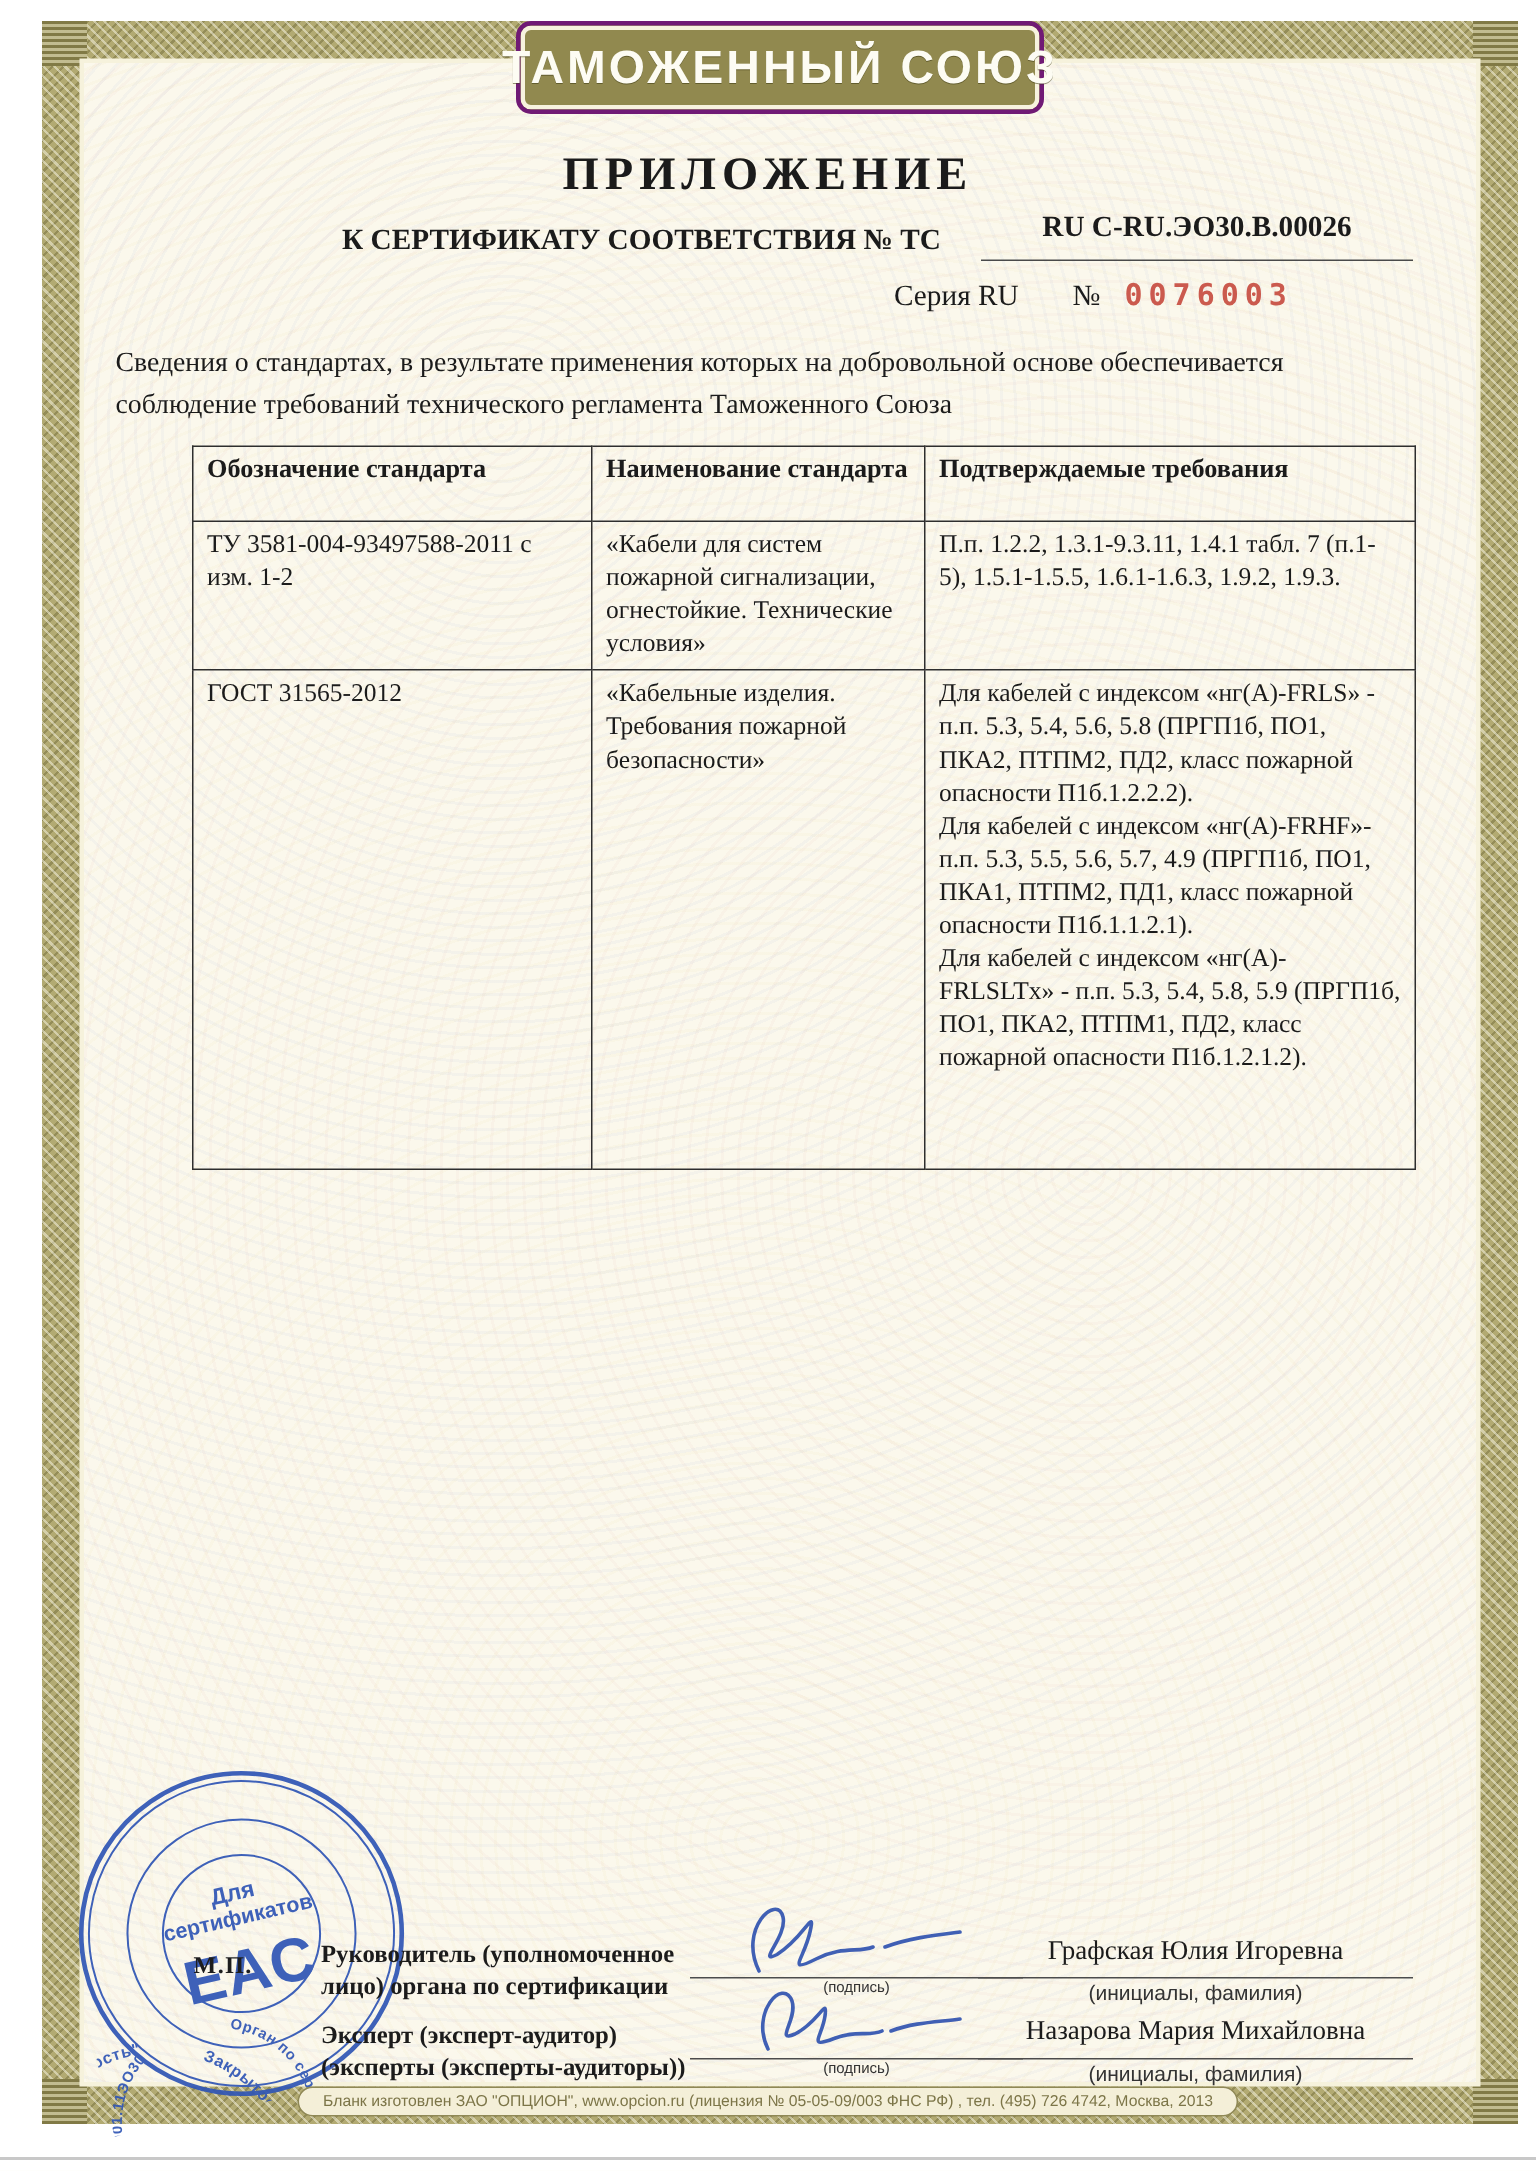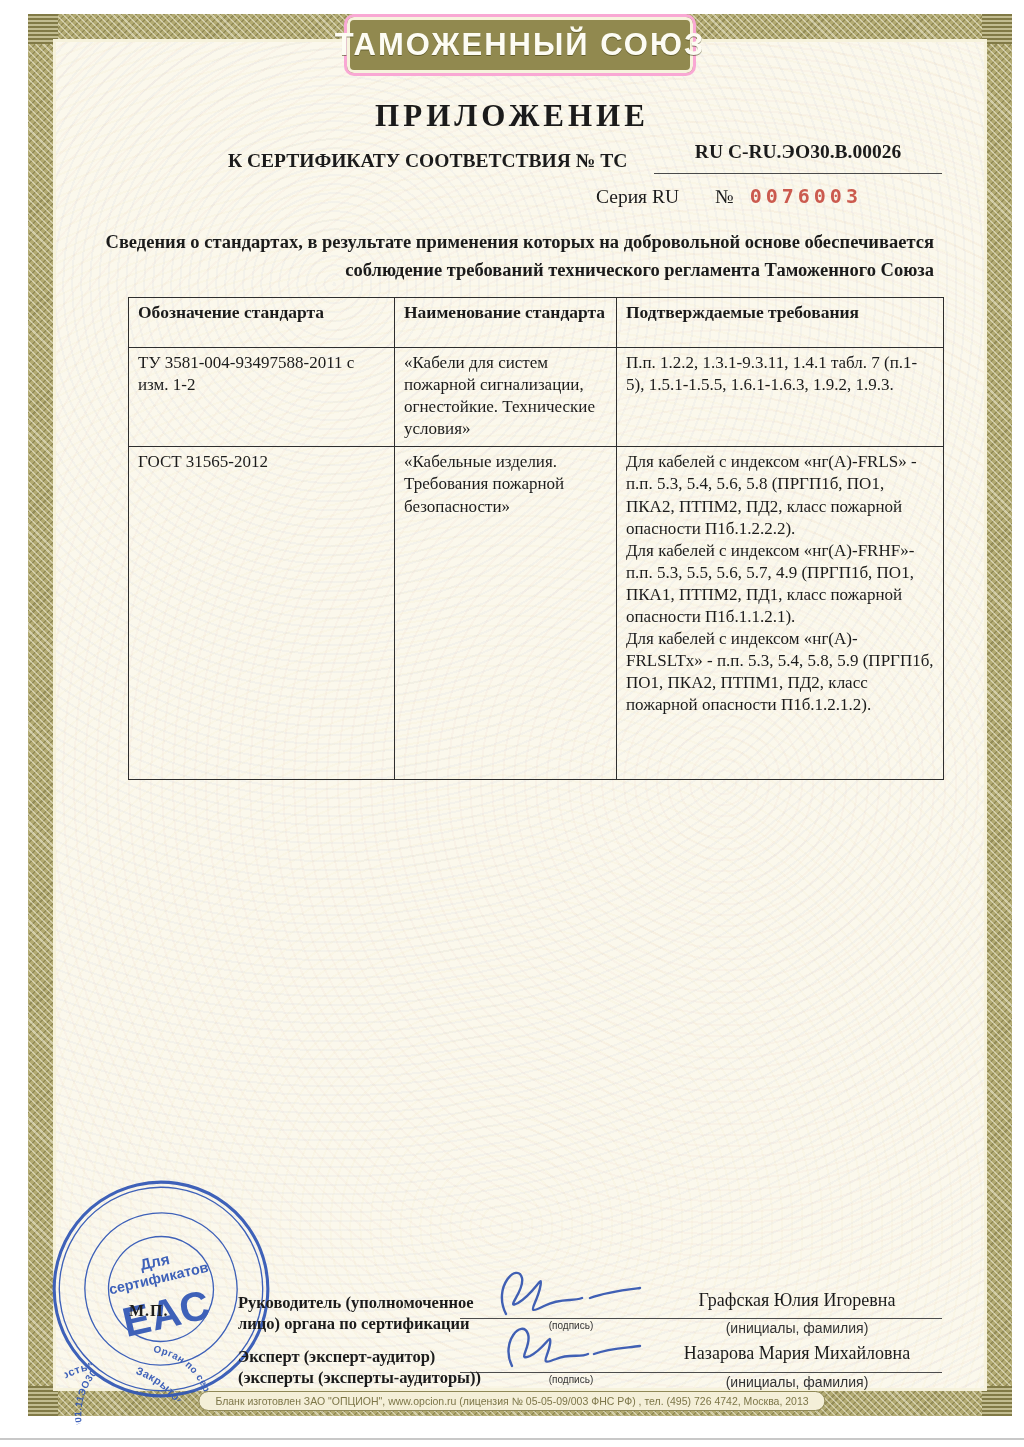--- a/index.html
+++ b/index.html
@@ -20,55 +20,55 @@
     background:
       repeating-radial-gradient(circle at 30% 18%, rgba(110,135,205,.05) 0 2px, rgba(110,135,205,0) 2px 9px),
       repeating-radial-gradient(circle at 72% 55%, rgba(205,120,120,.045) 0 2px, rgba(205,120,120,0) 2px 11px),
       repeating-radial-gradient(circle at 48% 88%, rgba(225,205,120,.06) 0 2px, rgba(225,205,120,0) 2px 10px),
       #fbf8ec;
     box-shadow:0 0 0 3px #f6f2dc;}
   .scan-line{position:absolute;left:0;right:0;top:1438px;height:2px;background:#9a9a9a;opacity:.55}
 
   
   .banner{position:absolute;left:344px;top:14px;width:352px;height:62px;box-sizing:border-box;
-    background:#91894f;border:3px solid #f9a8d4;border-radius:10px;
+    background:#91894f;border:3px solid #701a75;border-radius:10px;
     box-shadow:inset 0 0 0 3px #f7f3de;display:flex;align-items:center;justify-content:center;z-index:5;}
   .banner span{font-family:"Liberation Sans","DejaVu Sans",sans-serif;font-weight:bold;font-size:31px;
     letter-spacing:2px;color:#fdfcf3;text-shadow:0 1px 0 rgba(60,56,20,.55);white-space:nowrap;}
 
   .title{position:absolute;left:0;width:1024px;top:98px;text-align:center;font-weight:bold;
     font-size:31px;letter-spacing:4px;z-index:2;}
   .cert-label{position:absolute;left:228px;top:150px;font-weight:bold;font-size:19.5px;z-index:2;white-space:nowrap;}
   .cert-value{position:absolute;left:654px;top:141px;width:288px;height:33px;box-sizing:border-box;
     border-bottom:1.5px solid #4a4a4a;font-weight:bold;font-size:19.5px;text-align:center;z-index:2;white-space:nowrap;}
   .series-row{position:absolute;left:596px;top:184px;z-index:2;font-size:19.5px;display:flex;align-items:baseline;}
   .series-label{margin-right:36px;}
   .number-sign{margin-right:16px;}
   .series-number{font-family:"DejaVu Sans Mono","Liberation Mono",monospace;font-weight:bold;
     font-size:20px;letter-spacing:4px;color:#cb5a4e;}
 
-  .intro{position:absolute;left:90px;width:844px;top:229px;text-align:right;font-weight:bold;
+  .intro{position:absolute;left:77px;width:844px;top:229px;text-align:left;font-weight:normal;
     font-size:18.5px;line-height:1.5;z-index:2;}
 
   .std-table{position:absolute;left:128px;top:297px;z-index:2;border-collapse:collapse;table-layout:fixed;width:815px;}
   .std-table th,.std-table td{border:1.6px solid #2e2e2e;vertical-align:top;font-size:17px;line-height:1.3;
     padding:4px 9px 6px 9px;background:transparent;}
   .std-table th{font-size:17.5px;font-weight:bold;text-align:left;vertical-align:top;padding-top:3px;height:40px;}
   .c1{width:266px}.c2{width:222px}.c3{width:327px}
   .row1 td{height:84px;margin-top:17px;}
   .row2 td{height:322px;}
   .req-p{margin:0;}
 
   
   .stamp{position:absolute;left:48px;top:1176px;width:226px;height:226px;z-index:3;
     transform:rotate(-13deg);opacity:.92;}
   .stamp text{fill:#2f55b5;font-family:"Liberation Sans","DejaVu Sans",sans-serif;}
   .mp{position:absolute;left:94px;top:1302px;font-weight:bold;font-size:16px;letter-spacing:1px;z-index:4;color:#1d1d1d;margin-left:35px;}
 
-  .role{position:absolute;left:238px;width:268px;font-weight:bold;font-size:16.5px;line-height:1.3;z-index:4;}
+  .role{position:absolute;left:214px;width:268px;font-weight:bold;font-size:16.5px;line-height:1.3;z-index:4;}
   .role-1{top:1292px}.role-2{top:1346px}
   .sig-line{position:absolute;left:460px;width:222px;border-top:1.5px solid #4c4c4c;z-index:3;}
   .sig-line-1{top:1318px}.sig-line-2{top:1372px}
   .sig-caption{position:absolute;left:460px;width:222px;text-align:center;z-index:3;
     font-family:"Liberation Sans","DejaVu Sans",sans-serif;font-size:10px;color:#333;}
   .sig-caption-1{top:1320px}.sig-caption-2{top:1374px}
   .sig-svg{position:absolute;z-index:4;}
   .sig-svg-1{left:478px;top:1258px}.sig-svg-2{left:488px;top:1312px}
   .name{position:absolute;left:652px;width:290px;text-align:center;font-size:18px;z-index:3;white-space:nowrap;}
   .name-1{top:1290px}.name-2{top:1343px}

